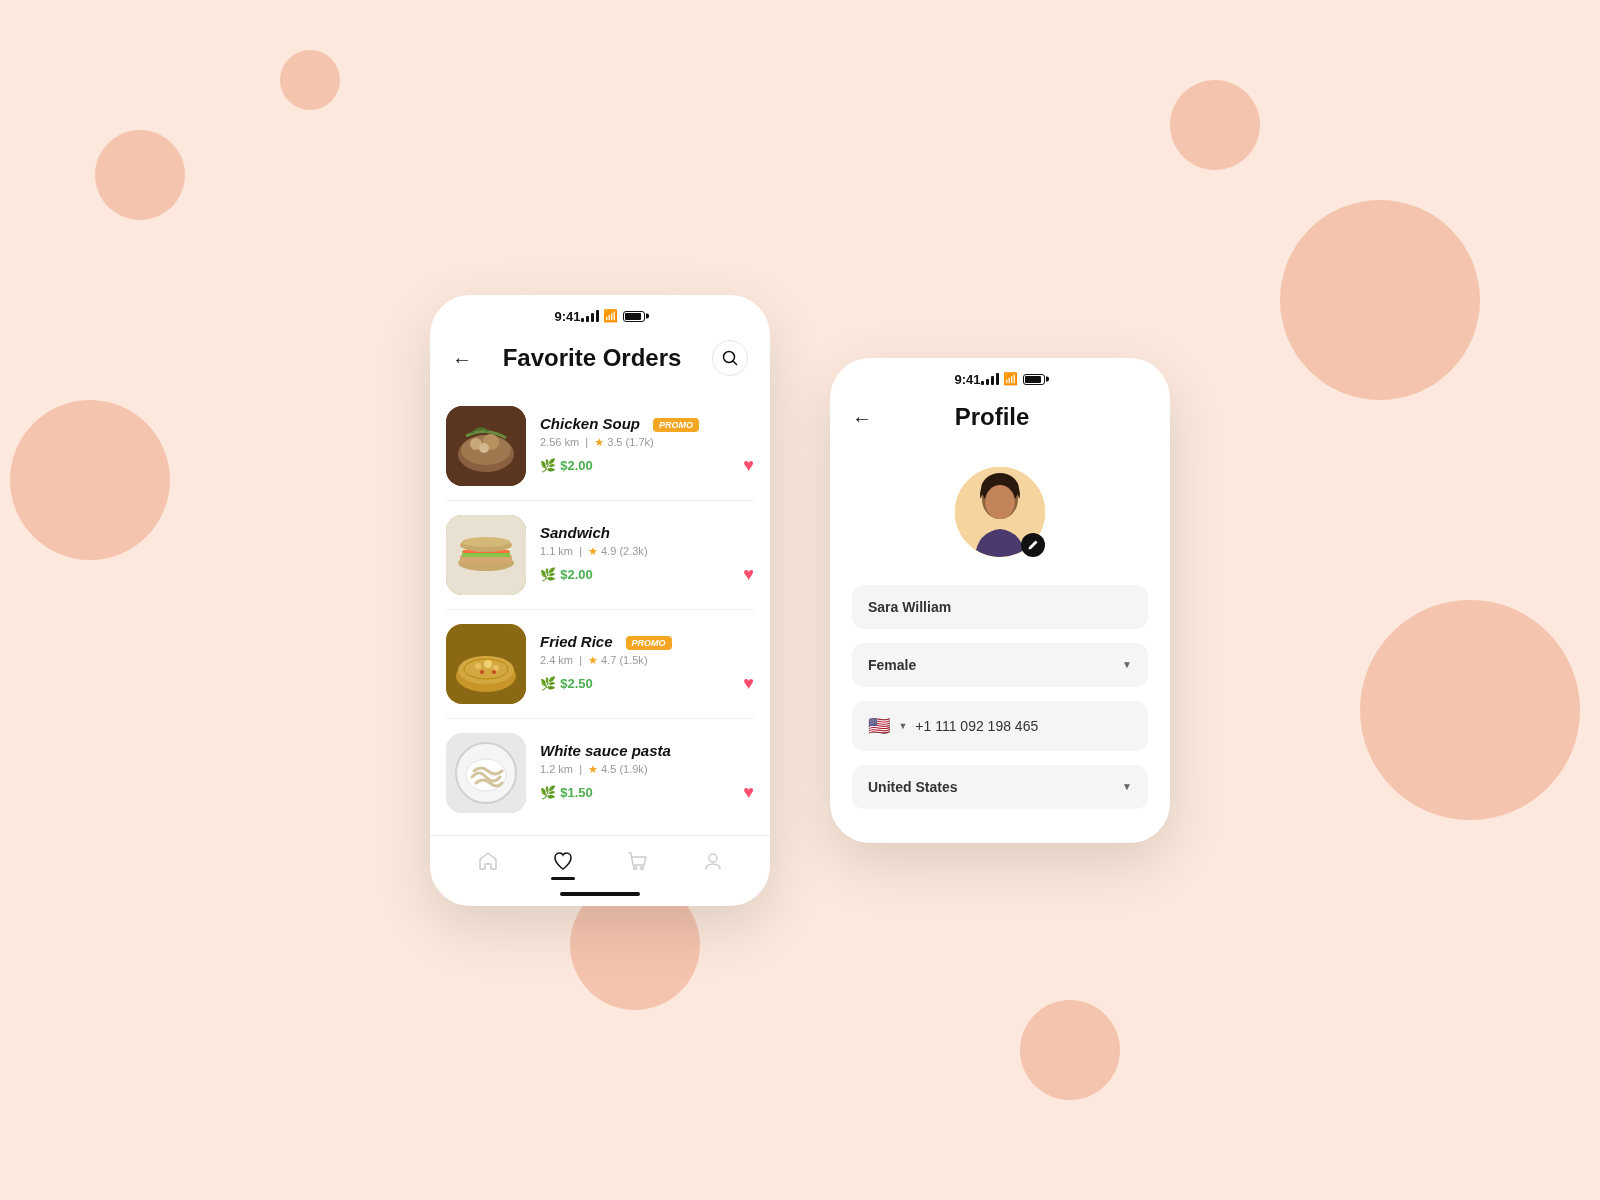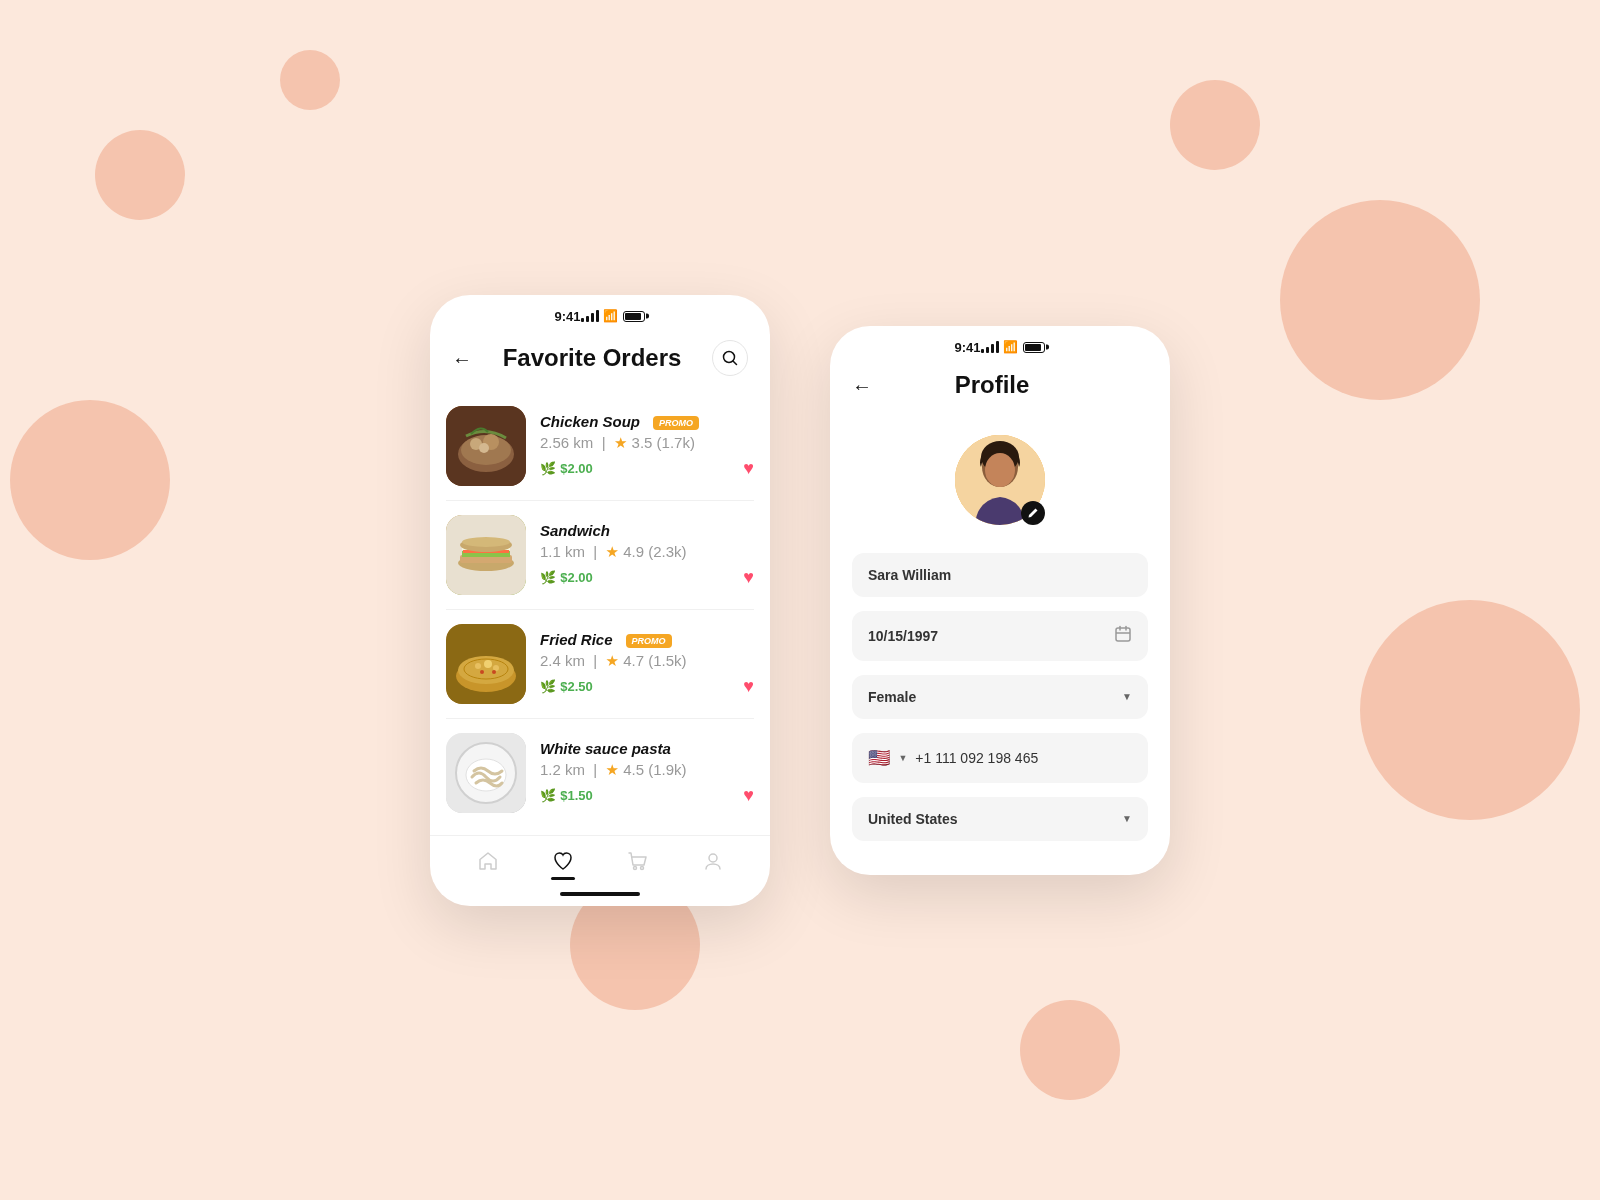--- a/index.html
+++ b/index.html
@@ -124,21 +124,21 @@
     .food-name {
       font-size: 15px; font-weight: 700; color: #111;
     }
     .promo-badge {
       background: #f5a623; color: #fff;
       font-size: 9px; font-weight: 700;
       padding: 2px 6px; border-radius: 4px;
       text-transform: uppercase;
     }
     .food-meta {
-      font-size: 15px; color: #999; margin-bottom: 6px;
+      font-size: 11px; color: #999; margin-bottom: 6px;
     }
     .food-meta .star { color: #f5a623; }
     .food-price-row {
       display: flex; align-items: center; justify-content: space-between;
     }
     .food-price {
       font-size: 13px; font-weight: 600; color: #4caf50;
       display: flex; align-items: center; gap: 4px;
     }
     .price-icon { font-size: 13px; }
@@ -505,33 +505,20 @@
     
     <div class="profile-fields">
 
       <div class="field-group">
         <div class="field-input">
           <span>Sara William</span>
         </div>
       </div>
 
 
-      <div class="field-group">
-        <div class="field-input">
-          <span>10/15/1997</span>
-          <span class="field-icon">
-            <svg width="18" height="18" viewBox="0 0 18 18" fill="none">
-              <rect x="2" y="3" width="14" height="13" rx="2" stroke="#999" stroke-width="1.5" fill="none"></rect>
-              <line x1="6" y1="1.5" x2="6" y2="5" stroke="#999" stroke-width="1.5" stroke-linecap="round"></line>
-              <line x1="12" y1="1.5" x2="12" y2="5" stroke="#999" stroke-width="1.5" stroke-linecap="round"></line>
-              <line x1="2" y1="8" x2="16" y2="8" stroke="#999" stroke-width="1.5"></line>
-            </svg>
-          </span>
-        </div>
-      </div>
 
       <div class="field-group">
         <div class="field-input">
           <span>Female</span>
           <span class="dropdown-arrow">▼</span>
         </div>
       </div>
 
       <div class="field-group">
         <div class="phone-field">

